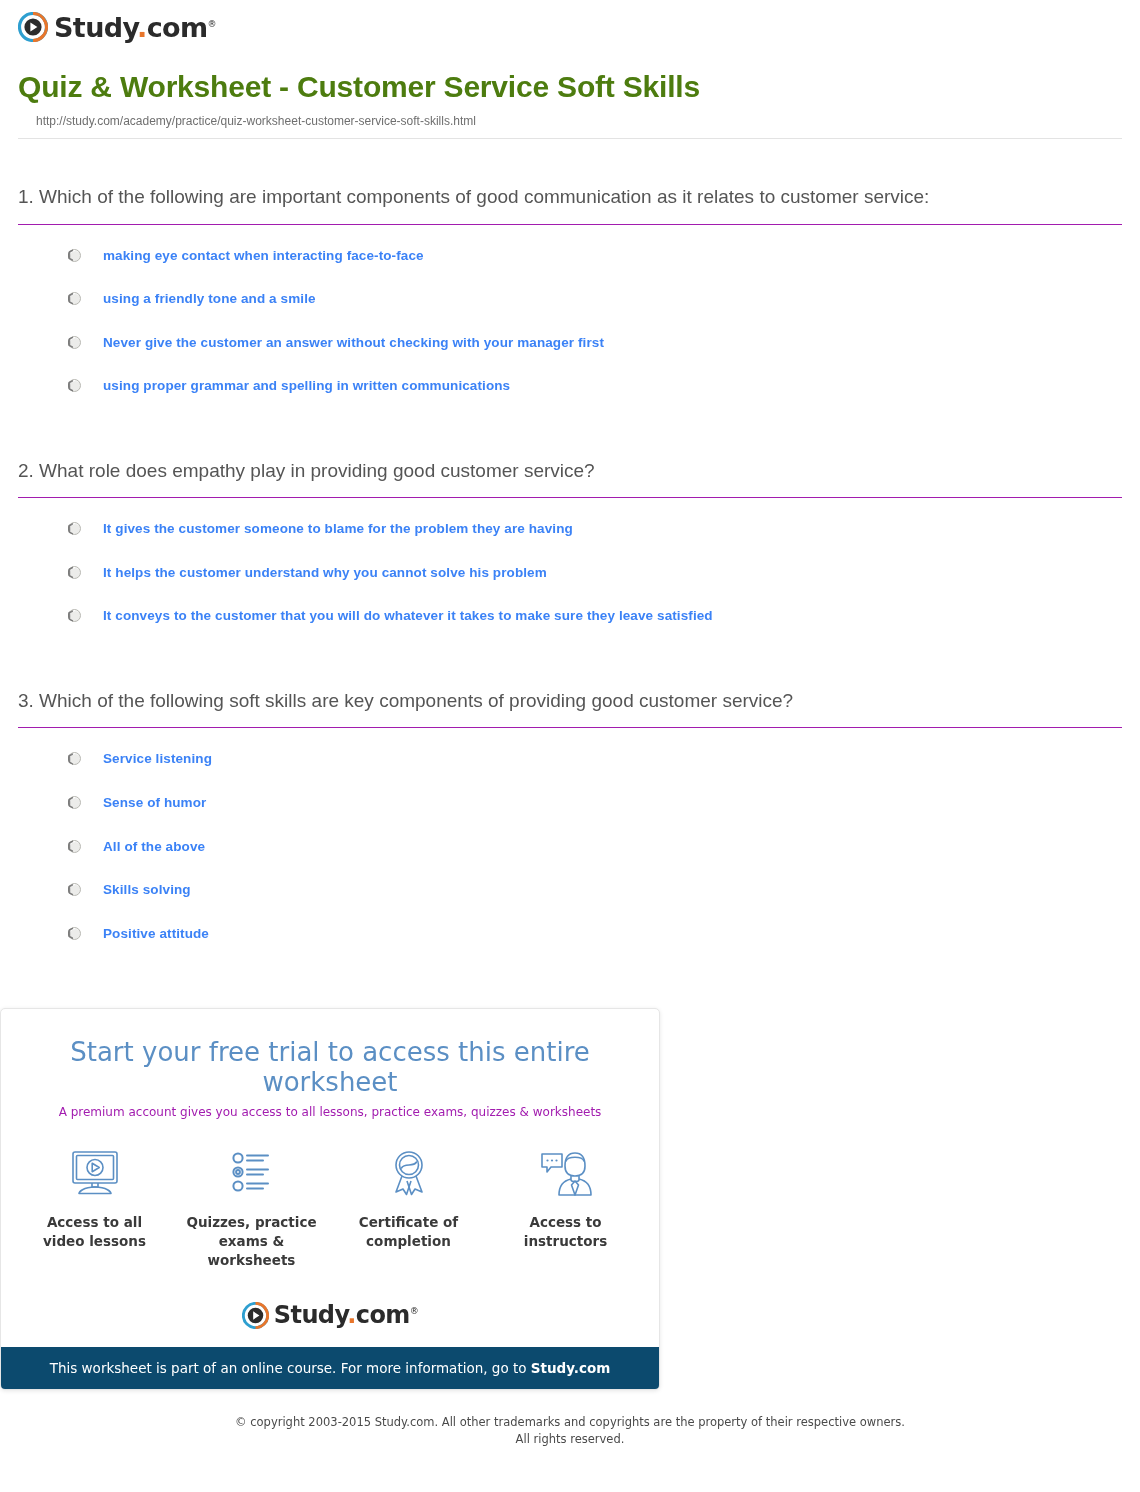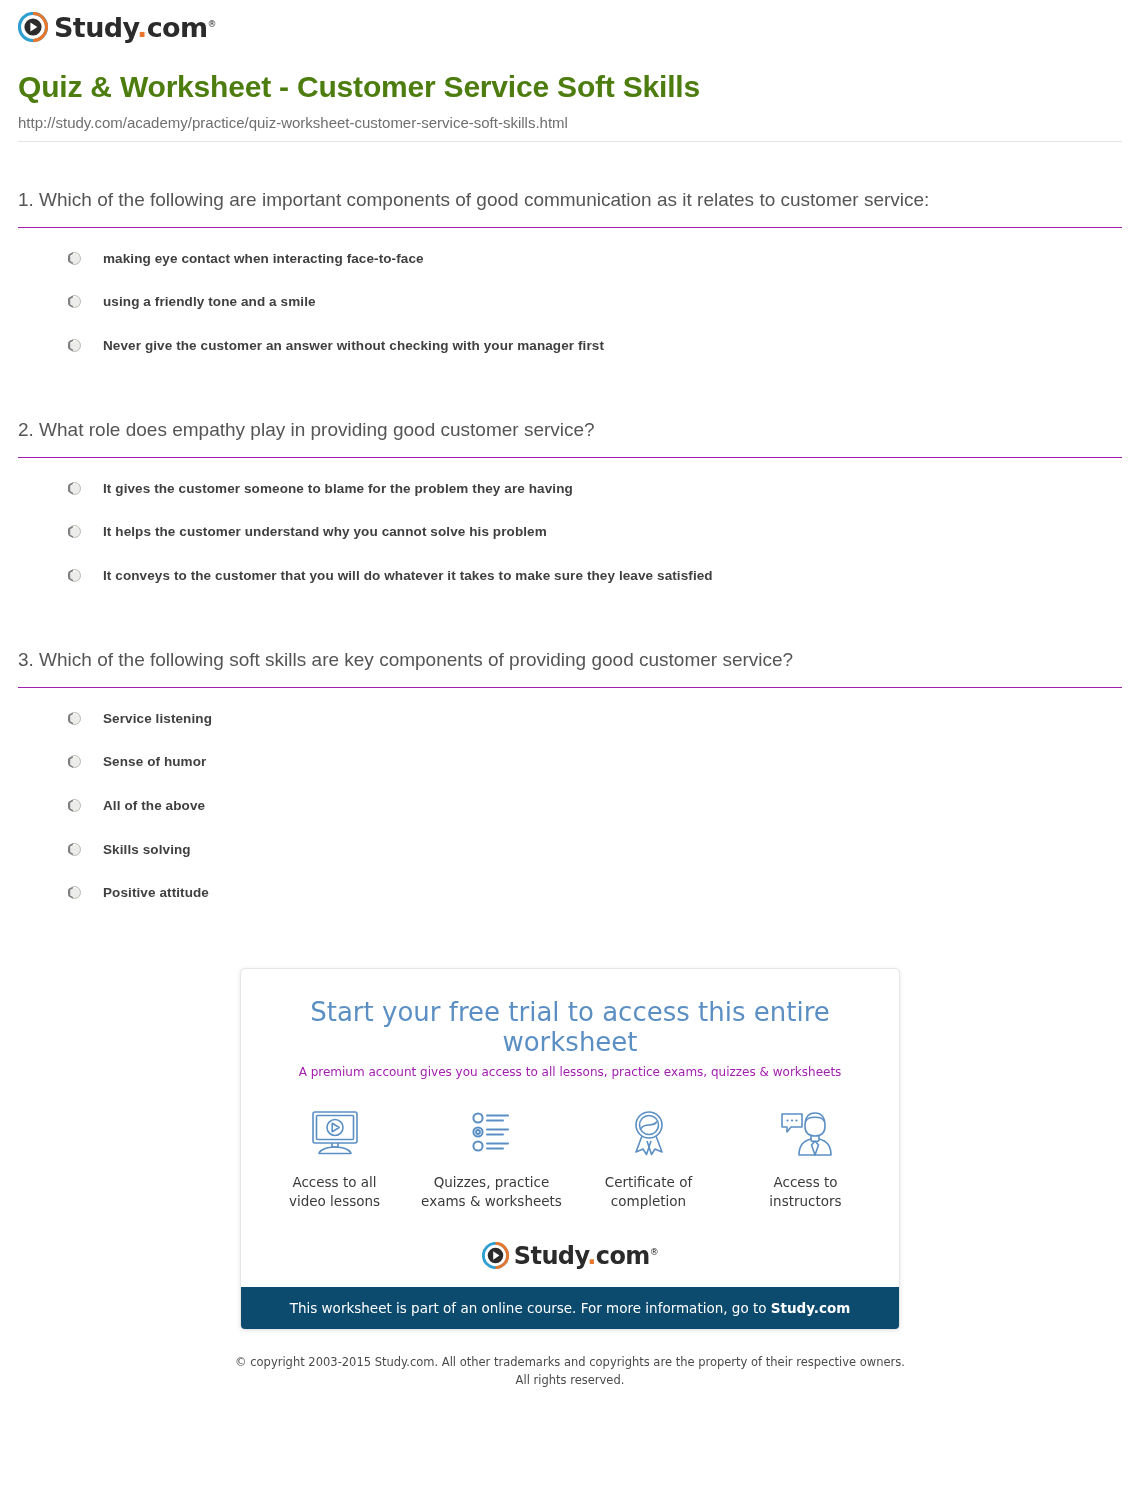--- a/index.html
+++ b/index.html
@@ -52,23 +52,24 @@
   }
   .page-title {
     font-family: "Liberation Sans", sans-serif;
     font-size: 30px;
     font-weight: bold;
     color: #4d7c0f;
     margin: 0 0 10px 0;
     letter-spacing: -0.2px;
   }
   .page-url {
-    font-size: 15px;
+    font-size: 12px;
     color: #6f6f6f;
     font-family: "Liberation Sans", sans-serif;
+    margin-left: 18px;
   }
 
   
   .questions {
     margin: 0 18px;
   }
   .question-block { padding-top: 44px; }
   .question-text {
     font-size: 19px;
     color: #555555;
@@ -106,30 +107,29 @@
     left: -1px; top: -1px;
     width: 5px; height: 13px;
     border-radius: 13px 0 0 13px;
     background: #6f6f6f;
     clip-path: polygon(0 22%, 100% 6%, 100% 18%, 45% 30%, 45% 72%, 100% 84%, 100% 96%, 0 78%);
     opacity: .85;
   }
   .option-label {
     font-size: 13.5px;
     font-weight: bold;
-    color: #404040;
+    color: #3b82f6;
     line-height: 1.3;
     letter-spacing: 0.1px;
   }
 
   
   .promo-wrap {
     margin-top: 58px;
     display: flex;
-    justify-content: center;
   }
   .promo {
     width: 660px;
     background: #ffffff;
     border: 1px solid #e6e6e6;
     border-radius: 5px;
     box-shadow: 0 1px 4px rgba(0,0,0,0.10);
     overflow: hidden;
     padding-top: 28px;
   }
@@ -164,20 +164,21 @@
     display: flex;
     align-items: center;
     justify-content: center;
   }
   .feature-text {
     margin-top: 10px;
     font-size: 13.5px;
     line-height: 1.4;
     color: #3a3a3a;
     font-family: "DejaVu Sans", sans-serif;
+    font-weight: bold;
   }
   .promo-logo {
     display: flex;
     justify-content: center;
     align-items: center;
     gap: 5px;
     padding: 24px 0 18px 0;
   }
   .promo-logo .logo-word { font-size: 24px; }
   .promo-banner {
@@ -229,20 +230,24 @@
         <span class="radio"></span>
         <span class="option-label">making eye contact when interacting face-to-face</span>
       </li>
       <li class="option">
         <span class="radio"></span>
         <span class="option-label">using a friendly tone and a smile</span>
       </li>
       <li class="option">
         <span class="radio"></span>
         <span class="option-label">Never give the customer an answer without checking with your manager first</span>
+      </li>
+      <li class="option">
+        <span class="radio"></span>
+        <span class="option-label">using proper grammar and spelling in written communications</span>
       </li>
     </ul>
   </div>
 
   <div class="question-block">
     <p class="question-text">2. What role does empathy play in providing good customer service?</p>
     <ul class="options">
       <li class="option">
         <span class="radio"></span>
         <span class="option-label">It gives the customer someone to blame for the problem they are having</span>

